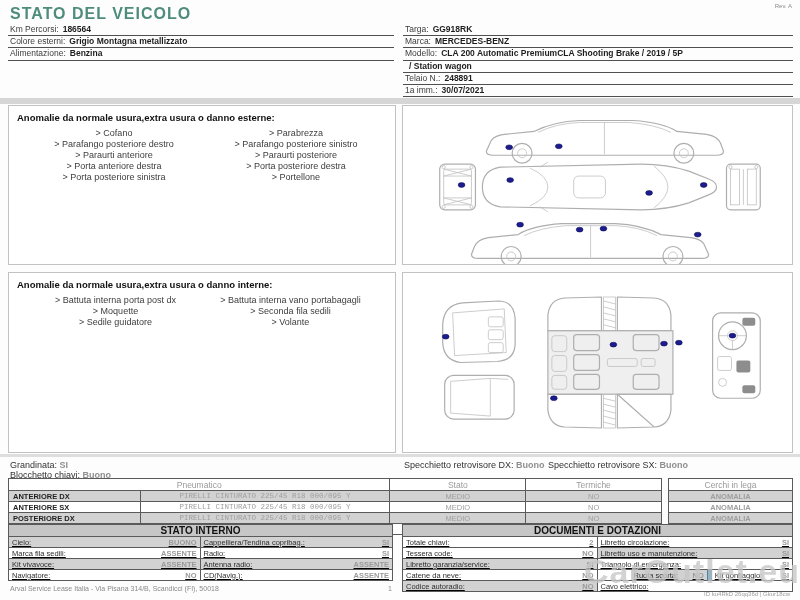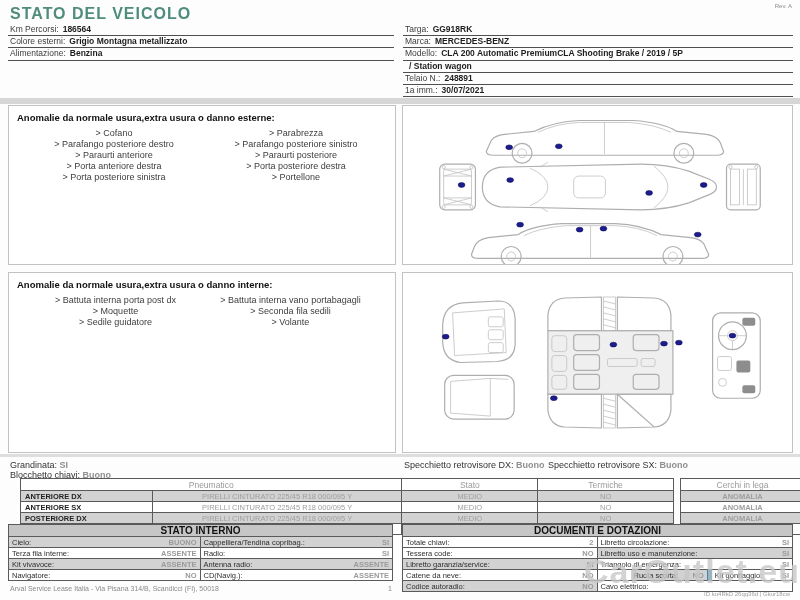--- a/index.html
+++ b/index.html
@@ -36,41 +36,41 @@
   .col.narrow { width:165px; }
   .box svg { display:block; width:100%; height:100%; }
 
   
   .summary { position:absolute; left:0; top:458px; width:800px; font-size:9px; }
   .sitem { position:absolute; white-space:nowrap; }
   .sitem .lbl { font-weight:normal; color:#333; }
   .sitem .val { color:#8f8f8f; font-weight:bold; }
 
   
-  .ttable { position:absolute; top:478px; border-left:1px solid #5a5a5a; border-top:1px solid #5a5a5a; font-size:7.5px; background:#fff;margin-left:12px; }
+  .ttable { position:absolute; top:478px; border-left:1px solid #5a5a5a; border-top:1px solid #5a5a5a; font-size:7.5px; background:#fff; }
   .ttable-main { left:8px; width:654px; }
   .ttable-cerchi { left:668px; width:125px; }
   .trow { display:flex; border-bottom:1px solid #5a5a5a; }
   .tcell { border-right:1px solid #5a5a5a; display:flex; align-items:center; padding:0 4px; height:10px; }
   .thead .tcell { height:11px; justify-content:center; color:#9a9a9a; font-size:8.5px; }
   .c-pos { width:132px; font-weight:bold; color:#222; }
-  .c-tire { width:250px; justify-content:center; color:#9e9e9e; }
+  .c-tire { width:250px; justify-content:center; color:#9e9e9e;font-family:Liberation Mono, monospace; }
   .c-stato { width:136px; justify-content:center; color:#9e9e9e; }
   .c-term { width:136px; justify-content:center; color:#9e9e9e; }
   .c-full { width:100%; justify-content:center; color:#9e9e9e; }
   .gray { background:#d2d2d2; }
 
   
   .btable { position:absolute; top:524px; border:1px solid #5a5a5a; background:#fff; }
   .btable .bhead { background:#c6c6c6; text-align:center; font-weight:bold; font-size:10px; color:#111; height:12px; line-height:12px; border-bottom:1px solid #5a5a5a; }
   .bt-left { left:8px; width:385px; }
   .bt-right { left:402px; width:391px; }
   .brow { display:flex; border-bottom:1px solid #5a5a5a; }
   .brow:last-child { border-bottom:none; }
-  .bcell { display:flex; justify-content:space-between; align-items:center; padding:0 3px; border-right:1px solid #5a5a5a; height:10px; }
+  .bcell { display:flex; justify-content:space-between; align-items:center; padding:0 3px; border-right:1px solid #5a5a5a; height:10px;text-decoration:underline; }
   .bcell:last-child { border-right:none; }
   .bt-left .bcell { width:50%; }
   .bt-right .bcell.half { width:50%; }
   .bcell .lbl { font-size:7.5px; color:#2e2e2e; white-space:nowrap; }
   .bcell .val { font-size:7.5px; font-weight:bold; color:#9a9a9a; white-space:nowrap; }
   .split { display:flex; width:50%; }
   .split .bcell { width:49%; }
   .split .bcell:first-child { border-right:5px solid #0369a1;margin-left:33px; }
 
   .footer { position:absolute; top:585px; left:10px; font-size:7px; color:#8a8a8a; }
@@ -390,21 +390,21 @@
           <span class="lbl">Cielo:</span>
           <span class="val">BUONO</span>
         </div>
       <div class="bcell gray">
           <span class="lbl">Cappelliera/Tendina copribag.:</span>
           <span class="val">SI</span>
         </div>
     </div>
     <div class="brow">
       <div class="bcell">
-          <span class="lbl">Terza fila interne:</span>
+          <span class="lbl">Marca fila sedili:</span>
           <span class="val">ASSENTE</span>
         </div>
       <div class="bcell">
           <span class="lbl">Radio:</span>
           <span class="val">SI</span>
         </div>
     </div>
     <div class="brow">
       <div class="bcell gray">
           <span class="lbl">Kit vivavoce:</span>

